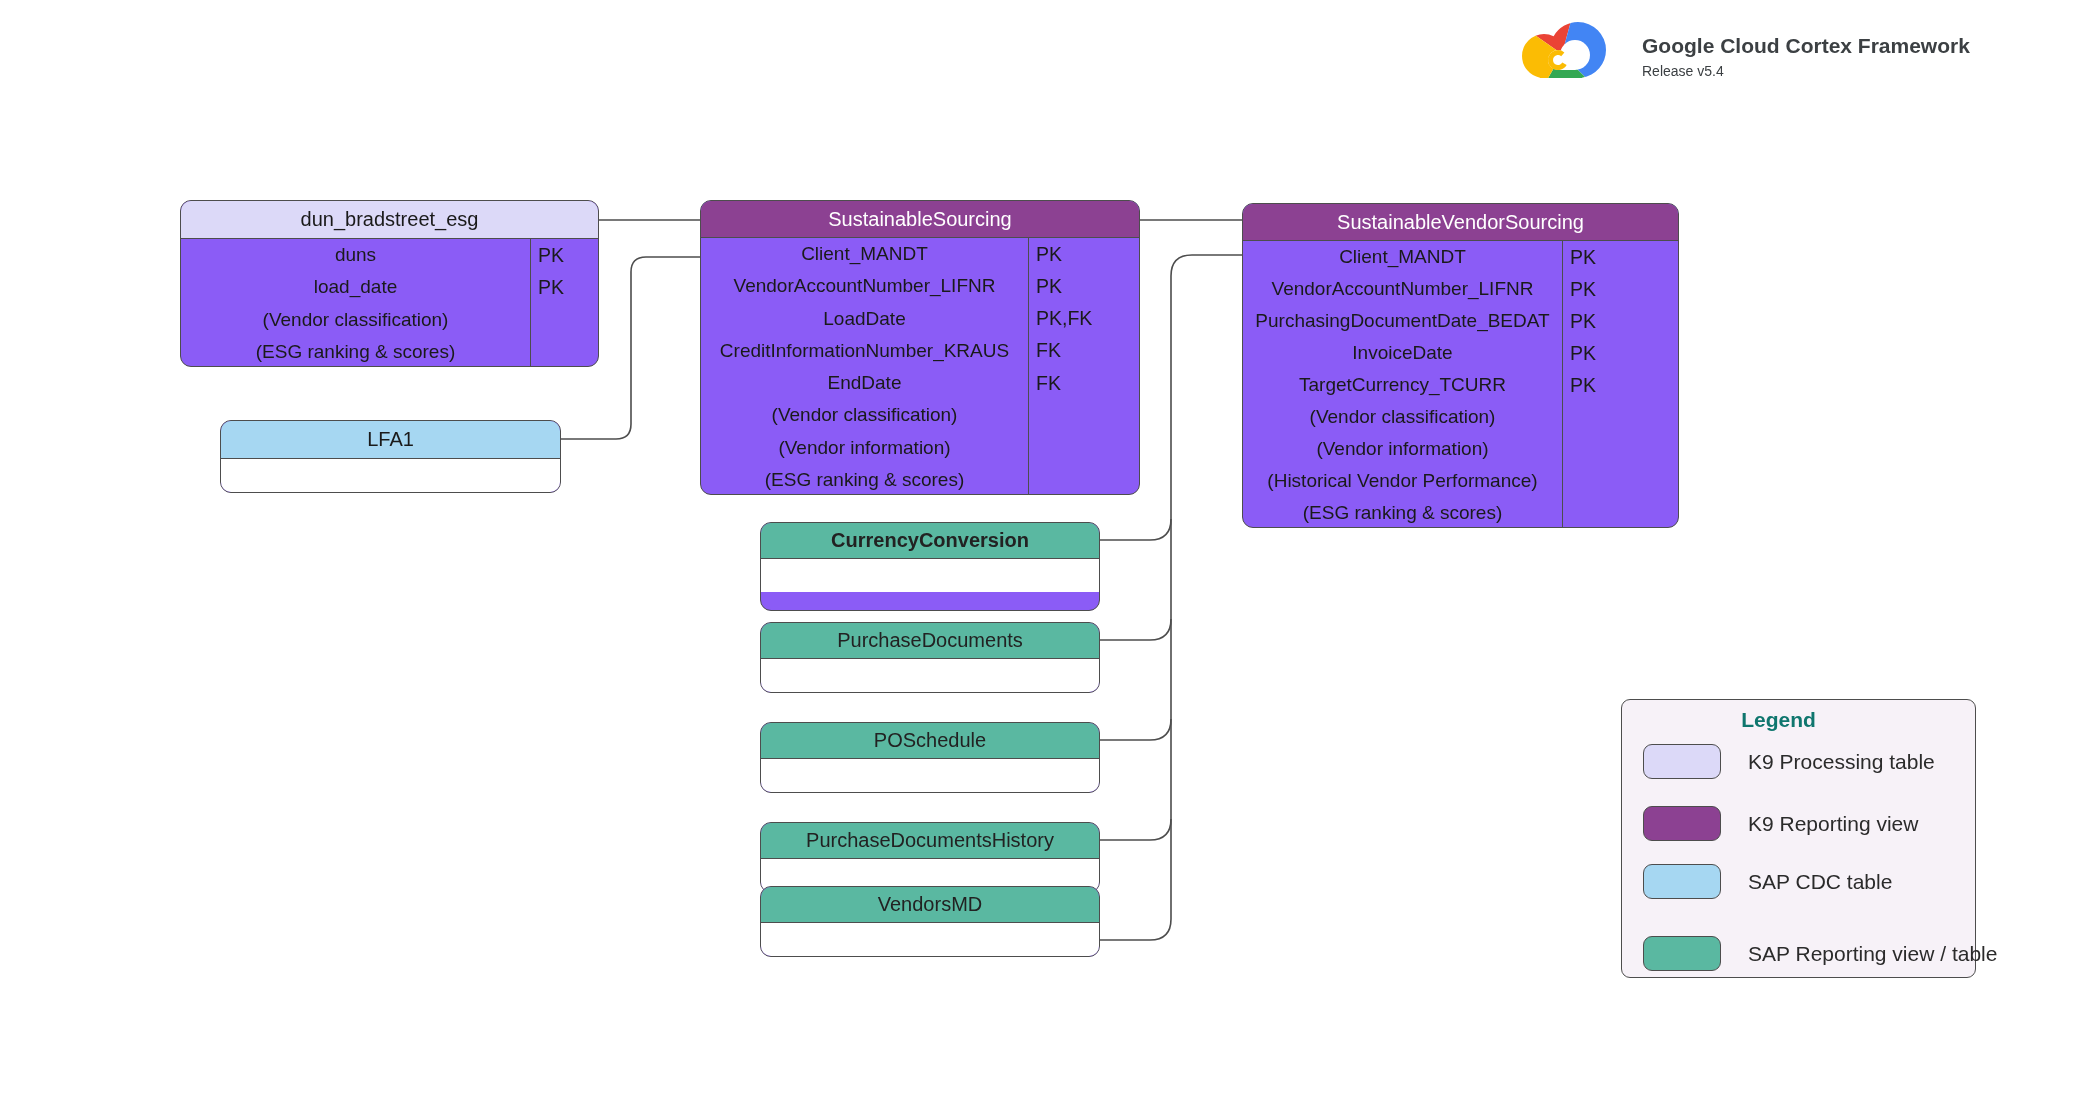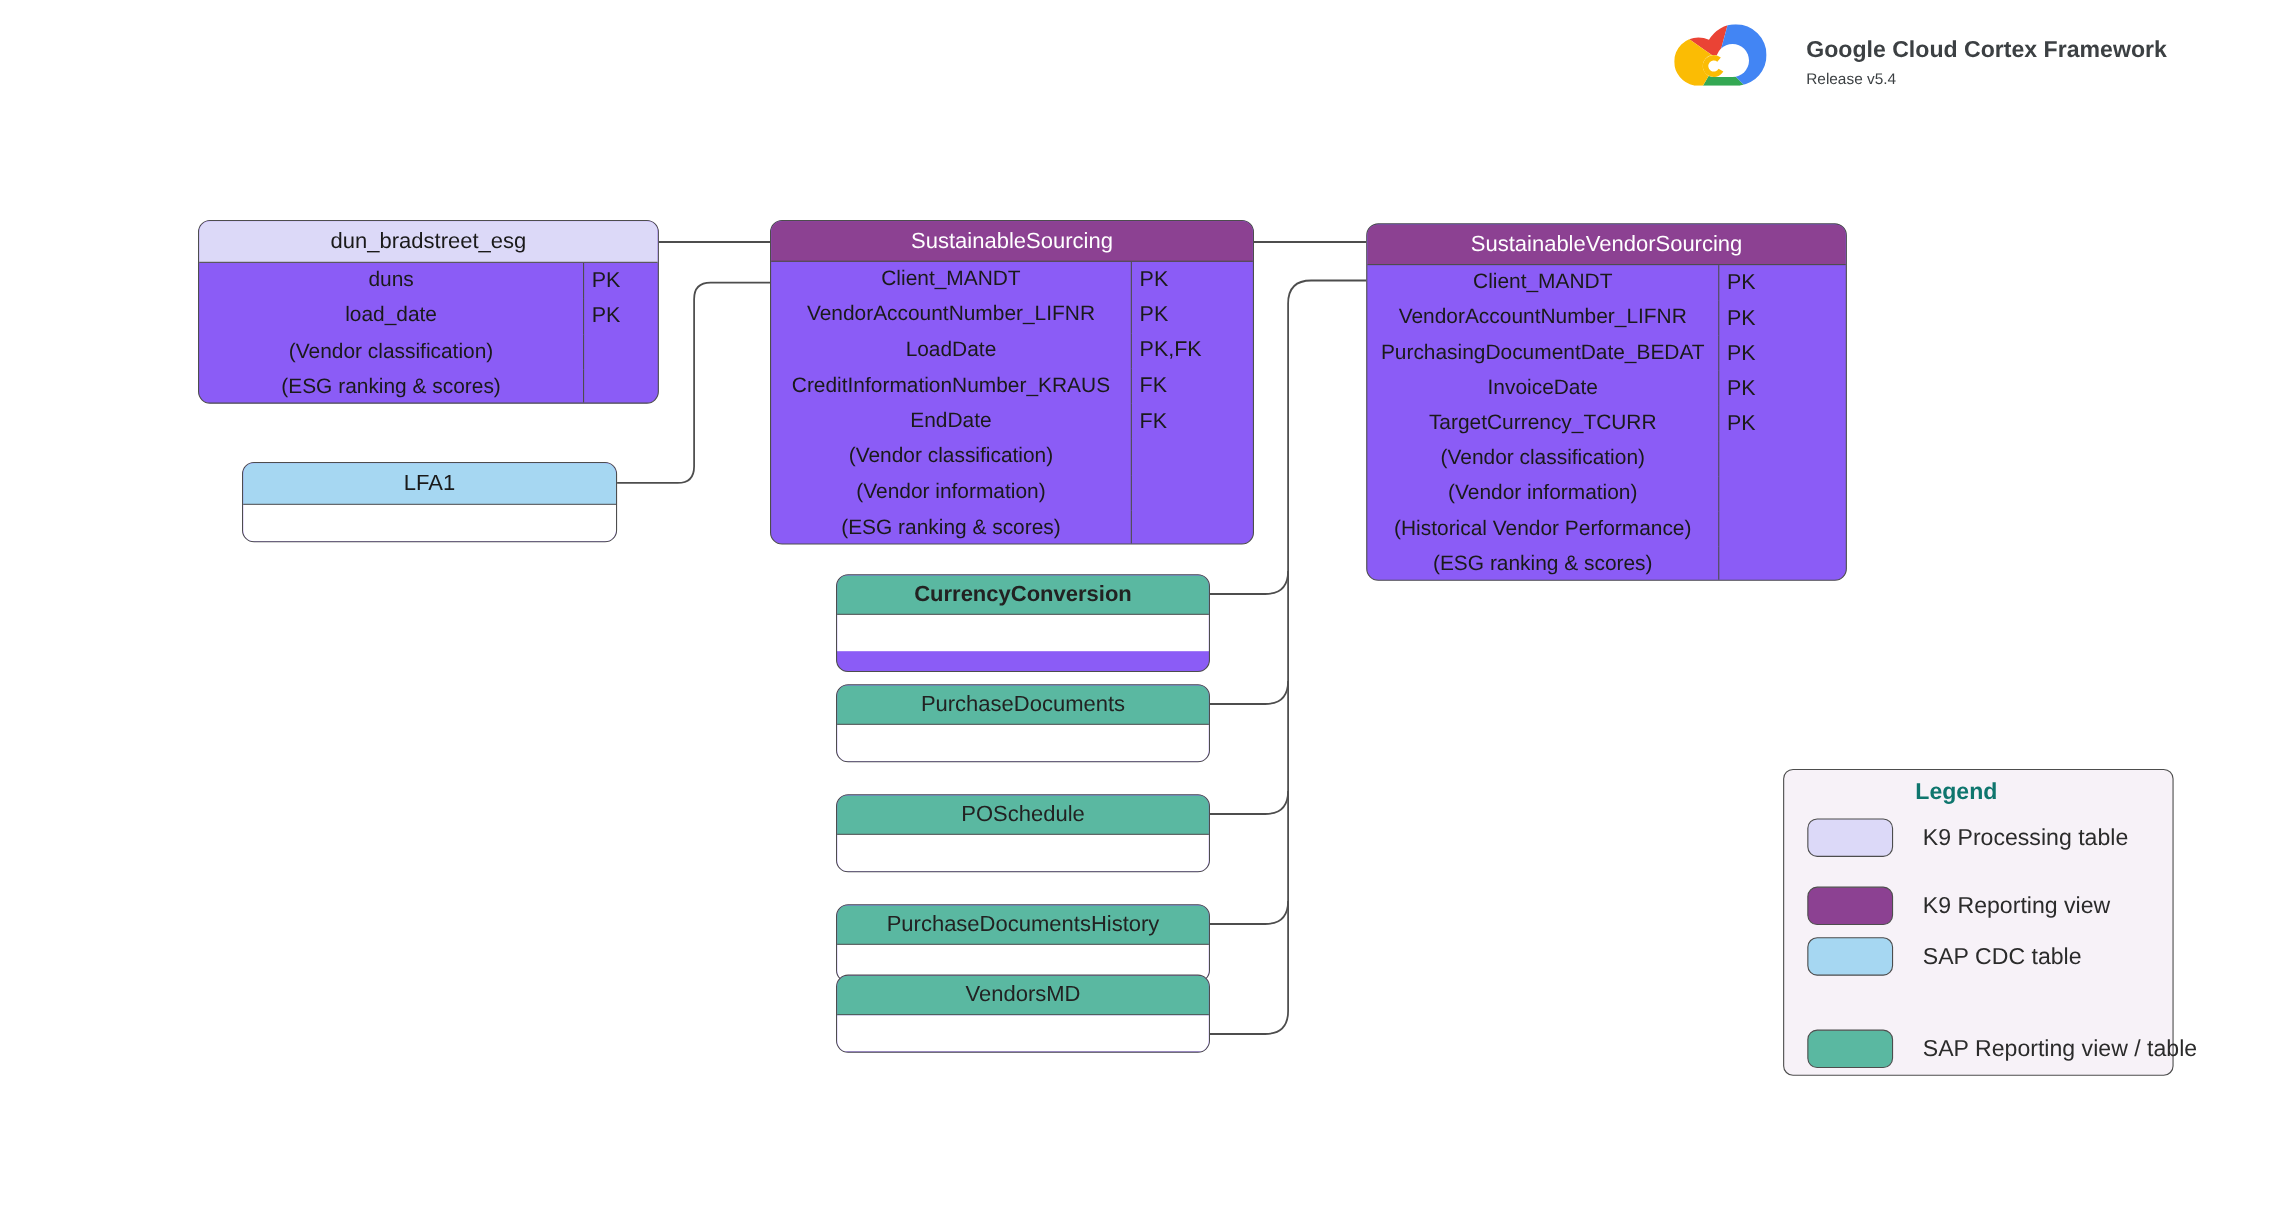--- a/index.html
+++ b/index.html
@@ -273,21 +273,21 @@
     <div class="legend-row" style="top:44px;">
       <span class="legend-swatch" style="background-color: rgb(220, 217, 248);"></span>
       <span class="legend-label">K9 Processing table</span>
     </div>
 
     <div class="legend-row" style="top:106px;">
       <span class="legend-swatch" style="background-color: rgb(140, 65, 146);"></span>
       <span class="legend-label">K9 Reporting view</span>
     </div>
 
-    <div class="legend-row" style="top:152px;">
+    <div class="legend-row" style="top:164px;">
       <span class="legend-swatch" style="background-color: rgb(166, 215, 242);"></span>
       <span class="legend-label">SAP CDC table</span>
     </div>
 
     <div class="legend-row" style="top:236px;">
       <span class="legend-swatch" style="background-color: rgb(90, 184, 161);"></span>
       <span class="legend-label">SAP Reporting view / table</span>
     </div>
   </div>
 

